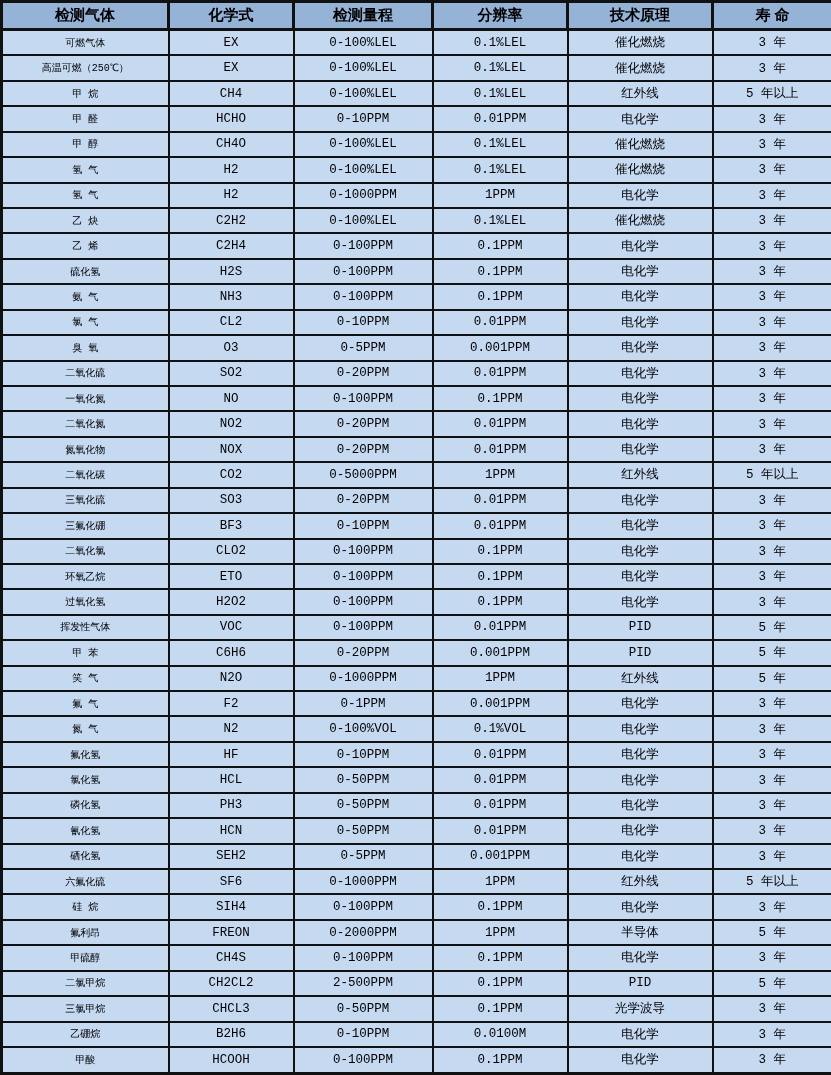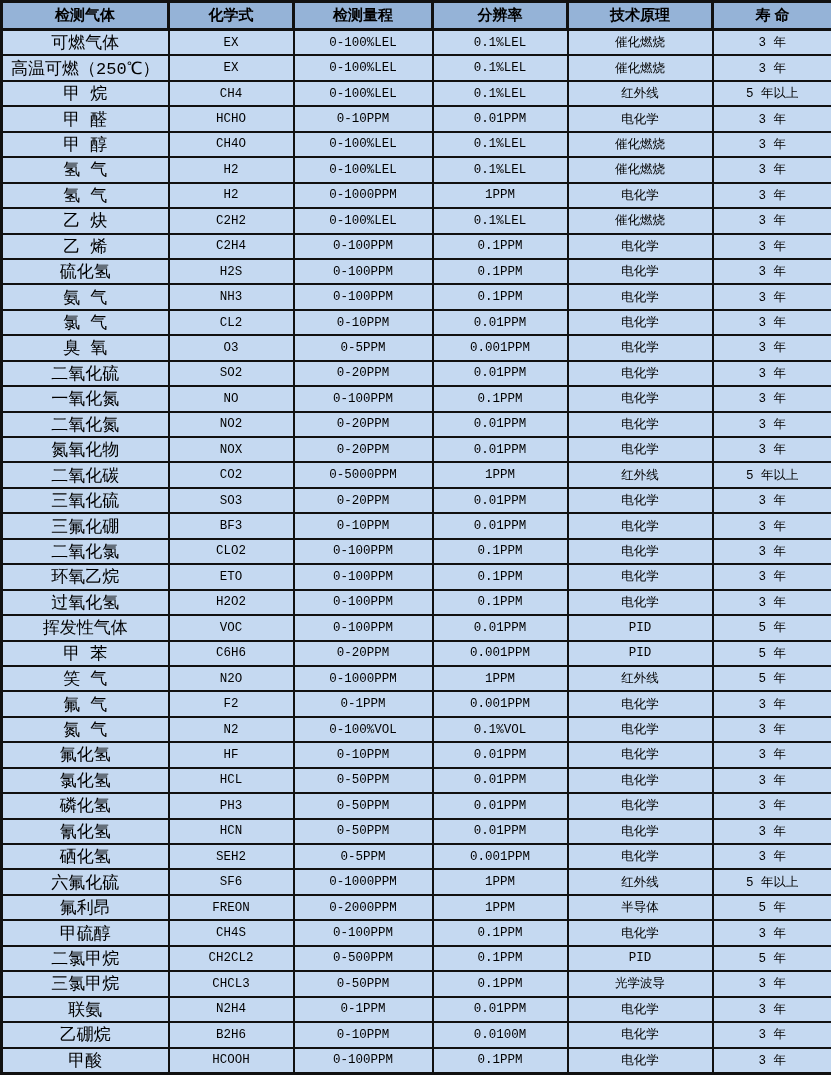--- a/index.html
+++ b/index.html
@@ -23,21 +23,21 @@
     font-size:15px;font-weight:bold;
     height:25px;
     border-width:3px;
     font-family:"Liberation Sans","DejaVu Sans",sans-serif;
   }
   .gas-table tbody td{
     background:#c5d9f1;
     font-size:12.5px;
     height:21px;
   }
-  .gas-table tbody td:first-child{font-size:17px;}
+  .gas-table tbody td:first-child{font-size:10px;}
   table.gas-table{border:3px solid #111111;}
 </style>
 </head>
 <body>
 
 <table class="gas-table">
   <colgroup>
     <col style="width:167px">
     <col style="width:125px">
     <col style="width:139px">
@@ -322,57 +322,57 @@
       </tr>
       <tr>
         <td>六氟化硫</td>
         <td>SF6</td>
         <td>0-1000PPM</td>
         <td>1PPM</td>
         <td>红外线</td>
         <td>5 年以上</td>
       </tr>
       <tr>
+        <td>硅 烷</td>
+        <td>SIH4</td>
+        <td>0-100PPM</td>
+        <td>0.1PPM</td>
+        <td>电化学</td>
+        <td>3 年</td>
+      </tr>
+      <tr>
         <td>氟利昂</td>
         <td>FREON</td>
         <td>0-2000PPM</td>
         <td>1PPM</td>
         <td>半导体</td>
         <td>5 年</td>
       </tr>
       <tr>
         <td>甲硫醇</td>
         <td>CH4S</td>
         <td>0-100PPM</td>
         <td>0.1PPM</td>
         <td>电化学</td>
         <td>3 年</td>
       </tr>
       <tr>
         <td>二氯甲烷</td>
         <td>CH2CL2</td>
-        <td>0-500PPM</td>
+        <td>2-500PPM</td>
         <td>0.1PPM</td>
         <td>PID</td>
         <td>5 年</td>
       </tr>
       <tr>
         <td>三氯甲烷</td>
         <td>CHCL3</td>
         <td>0-50PPM</td>
         <td>0.1PPM</td>
         <td>光学波导</td>
-        <td>3 年</td>
-      </tr>
-      <tr>
-        <td>联氨</td>
-        <td>N2H4</td>
-        <td>0-1PPM</td>
-        <td>0.01PPM</td>
-        <td>电化学</td>
         <td>3 年</td>
       </tr>
       <tr>
         <td>乙硼烷</td>
         <td>B2H6</td>
         <td>0-10PPM</td>
         <td>0.0100M</td>
         <td>电化学</td>
         <td>3 年</td>
       </tr>

